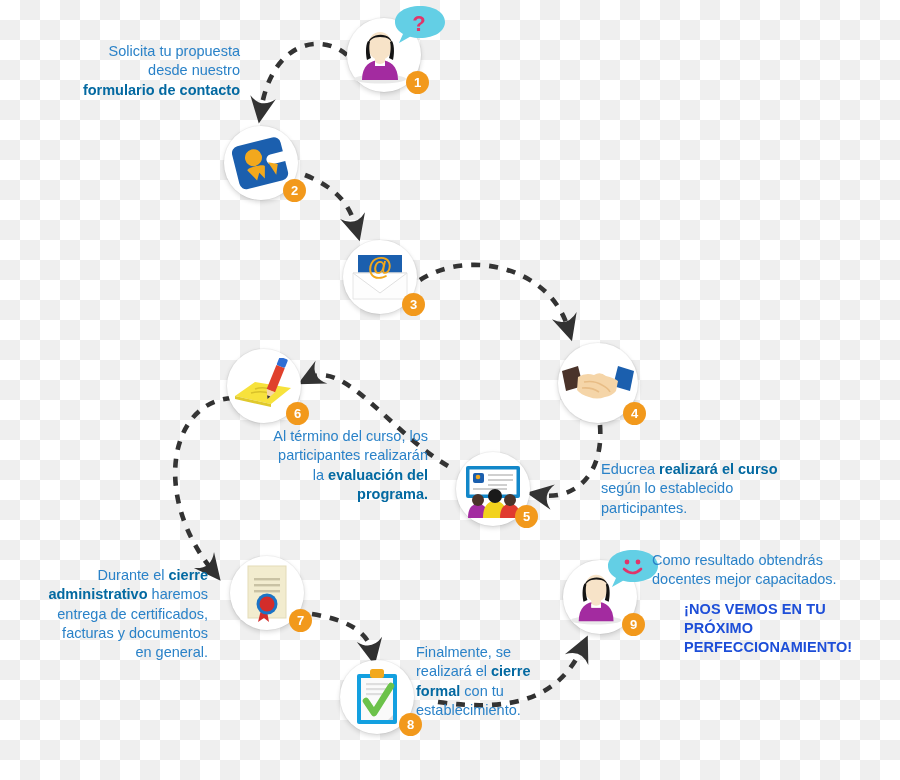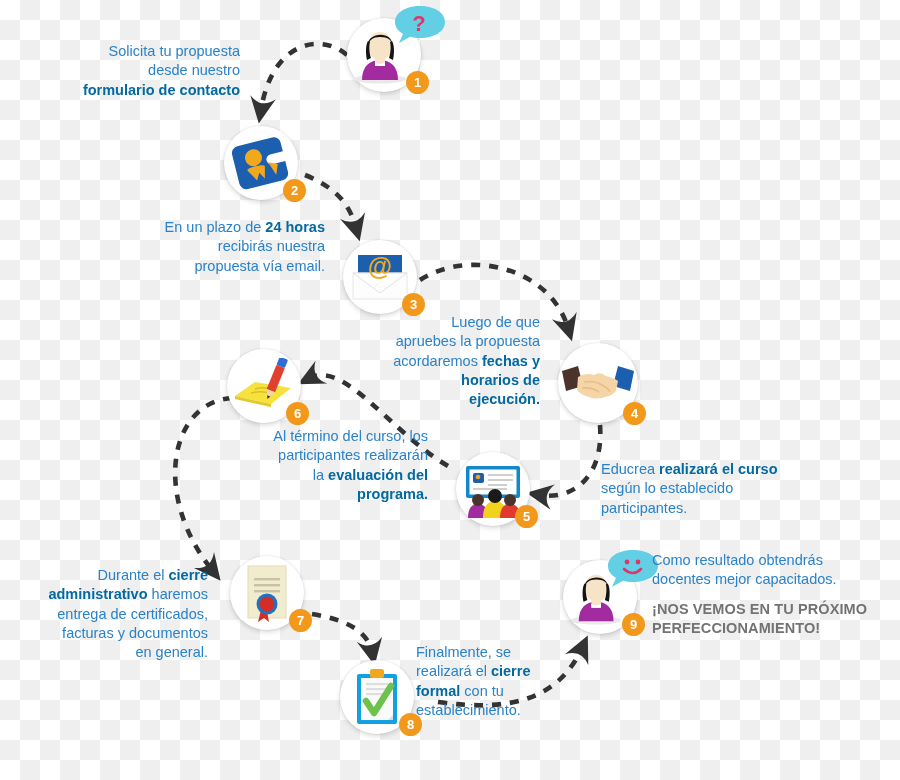--- a/index.html
+++ b/index.html
@@ -74,24 +74,25 @@
     font-size: 14.5px;
     line-height: 1.33;
     font-family: "Liberation Sans", sans-serif;
   }
   .cap b { color: #0369a1; font-weight: bold; }
   .cap.right { text-align: right; }
   .cap.left { text-align: left; }
   .cap .big {
     display: block;
     margin-top: 10px;
-    color: #737373;
+    color: #1d4ed8;
     font-weight: bold;
     font-size: 14.5px;
     letter-spacing: 0.1px;
+    margin-left: 32px;
   }
   .ico { display: block; }
 </style>
 </head>
 <body>
 
 <div id="canvas">
 
   <div class="checker"></div>
 
@@ -169,47 +170,35 @@
       <svg class="ico" width="62" height="56" viewBox="0 0 62 56">
         <path d="M9,6 h44 v24 h-44 z" fill="#1b5fae"></path>
         <path d="M4,24 h54 v26 h-54 z" fill="#fdfdfd" stroke="#e6e6e6" stroke-width="1"></path>
         <path d="M4,24 L31,44 L58,24 Z" fill="#ffffff" stroke="#e0e0e0" stroke-width="1"></path>
         <text x="31" y="26" font-family="'Liberation Sans',sans-serif" font-size="25" font-weight="bold" fill="#f2a81d" text-anchor="middle">@</text>
       </svg>
       <span class="badge">3</span>
     </div>
   </div>
 
-  <div class="cap right" style="left:140px; top:218px; width:185px;">
-    <span>En un plazo de </span><b>24 horas</b><br>
-    <span>recibirás nuestra</span><br>
-    <span>propuesta vía email.</span>
-  </div>
 
   <div class="node" style="left:558px; top:343px;">
     <div class="disc lg">
       <svg class="ico" width="72" height="52" viewBox="0 0 72 52">
         <path d="M0,14 L16,9 L21,29 L4,34 Z" fill="#4a332a"></path>
         <path d="M72,14 L56,9 L51,29 L68,34 Z" fill="#1b5fae"></path>
         <path d="M16,20 q8,-5 16,-2 q6,-4 12,1 q8,2 12,5 l-2,10
                  q-4,5 -11,6 q-8,3 -16,0 q-8,-2 -12,-7 z" fill="#f5d5a8"></path>
         <path d="M22,25 q10,-2 18,3 q6,3 8,7" fill="none" stroke="#e8bd86" stroke-width="1.6"></path>
         <path d="M20,31 q10,-1 17,4" fill="none" stroke="#e8bd86" stroke-width="1.6"></path>
       </svg>
       <span class="badge">4</span>
     </div>
   </div>
 
-  <div class="cap right" style="left:385px; top:313px; width:155px;">
-    <span>Luego de que</span><br>
-    <span>apruebes la propuesta</span><br>
-    <span>acordaremos </span><b>fechas y</b><br>
-    <b>horarios de</b><br>
-    <b>ejecución.</b>
-  </div>
 
   <div class="node" style="left:456px; top:452px;">
     <div class="disc">
       <svg class="ico" width="62" height="58" viewBox="0 0 62 58">
         <rect x="4" y="6" width="54" height="32" rx="2" fill="#1287c9"></rect>
         <rect x="7.5" y="9.5" width="47" height="25" fill="#ffffff"></rect>
         <rect x="11" y="13" width="11" height="10" rx="2" fill="#1b5fae"></rect>
         <circle cx="16" cy="17" r="2.3" fill="#f2a81d"></circle>
         <rect x="26" y="14" width="25" height="2" fill="#cfcfcf"></rect>
         <rect x="26" y="19" width="25" height="2" fill="#cfcfcf"></rect>

